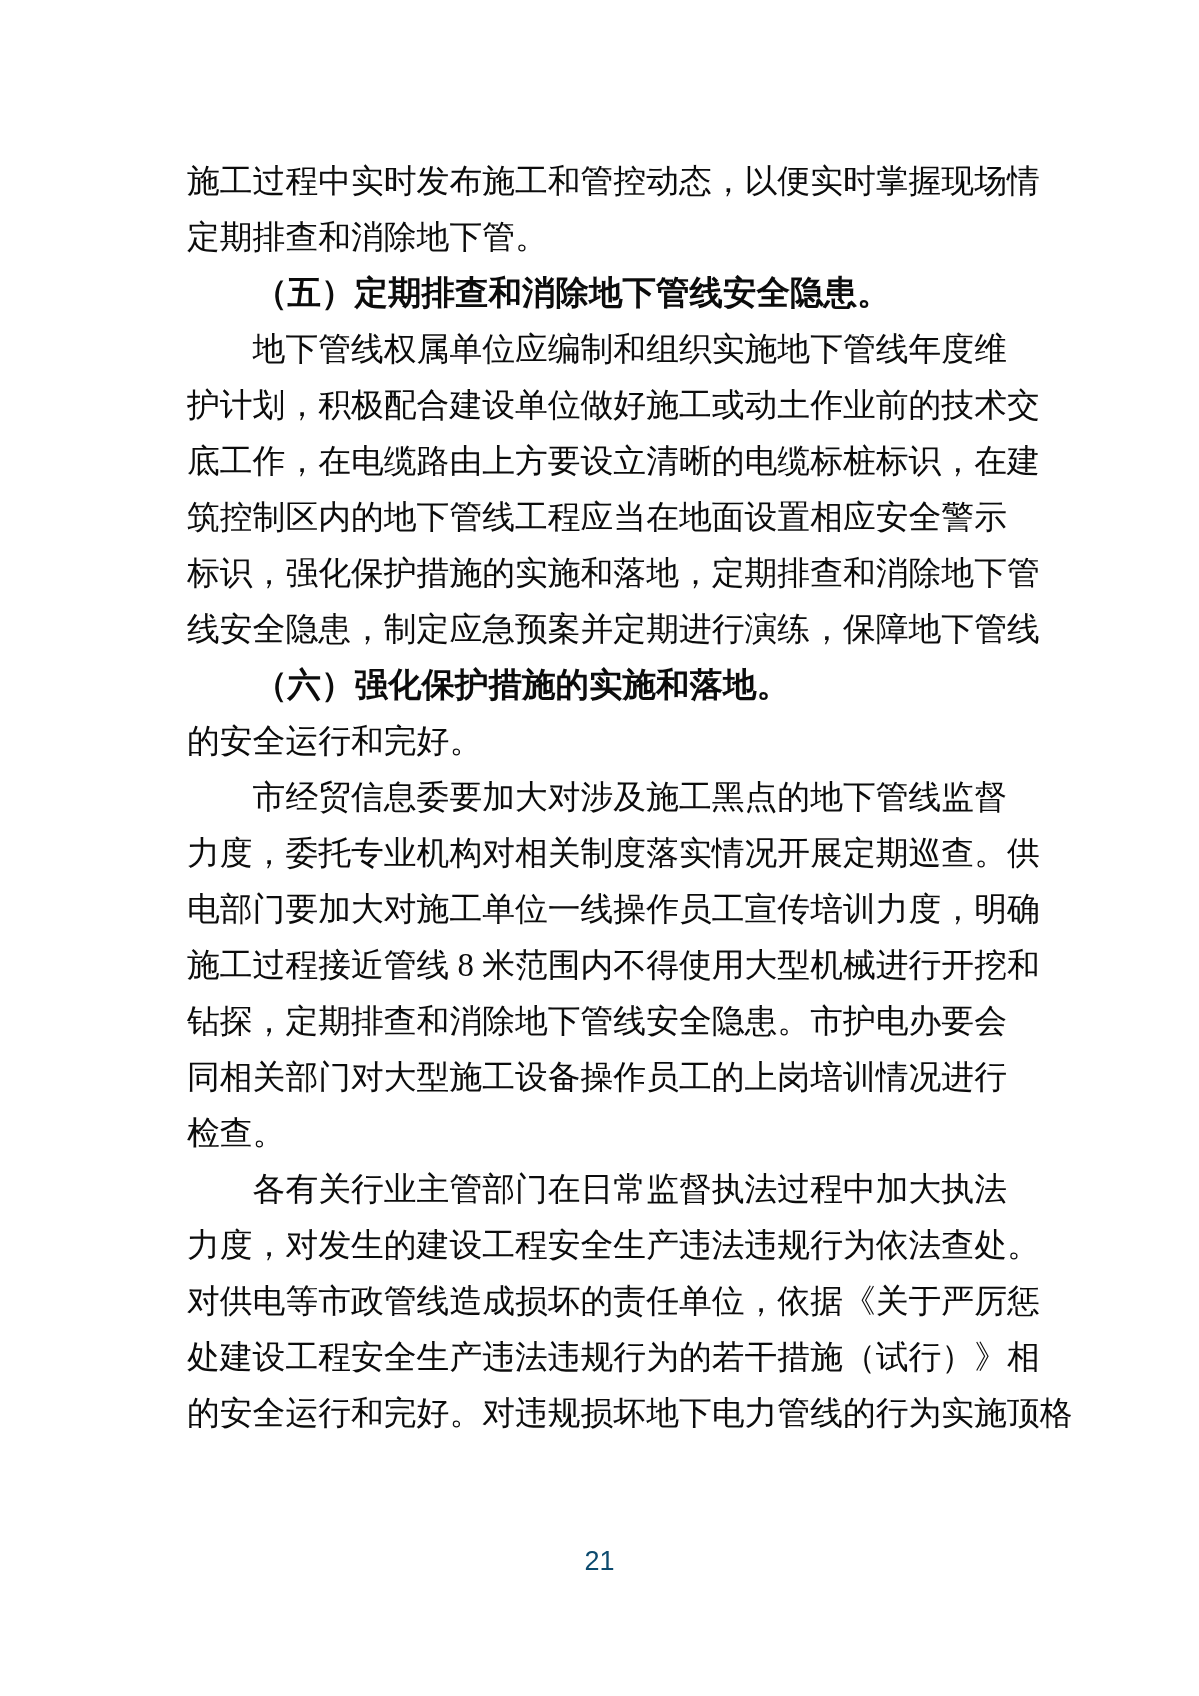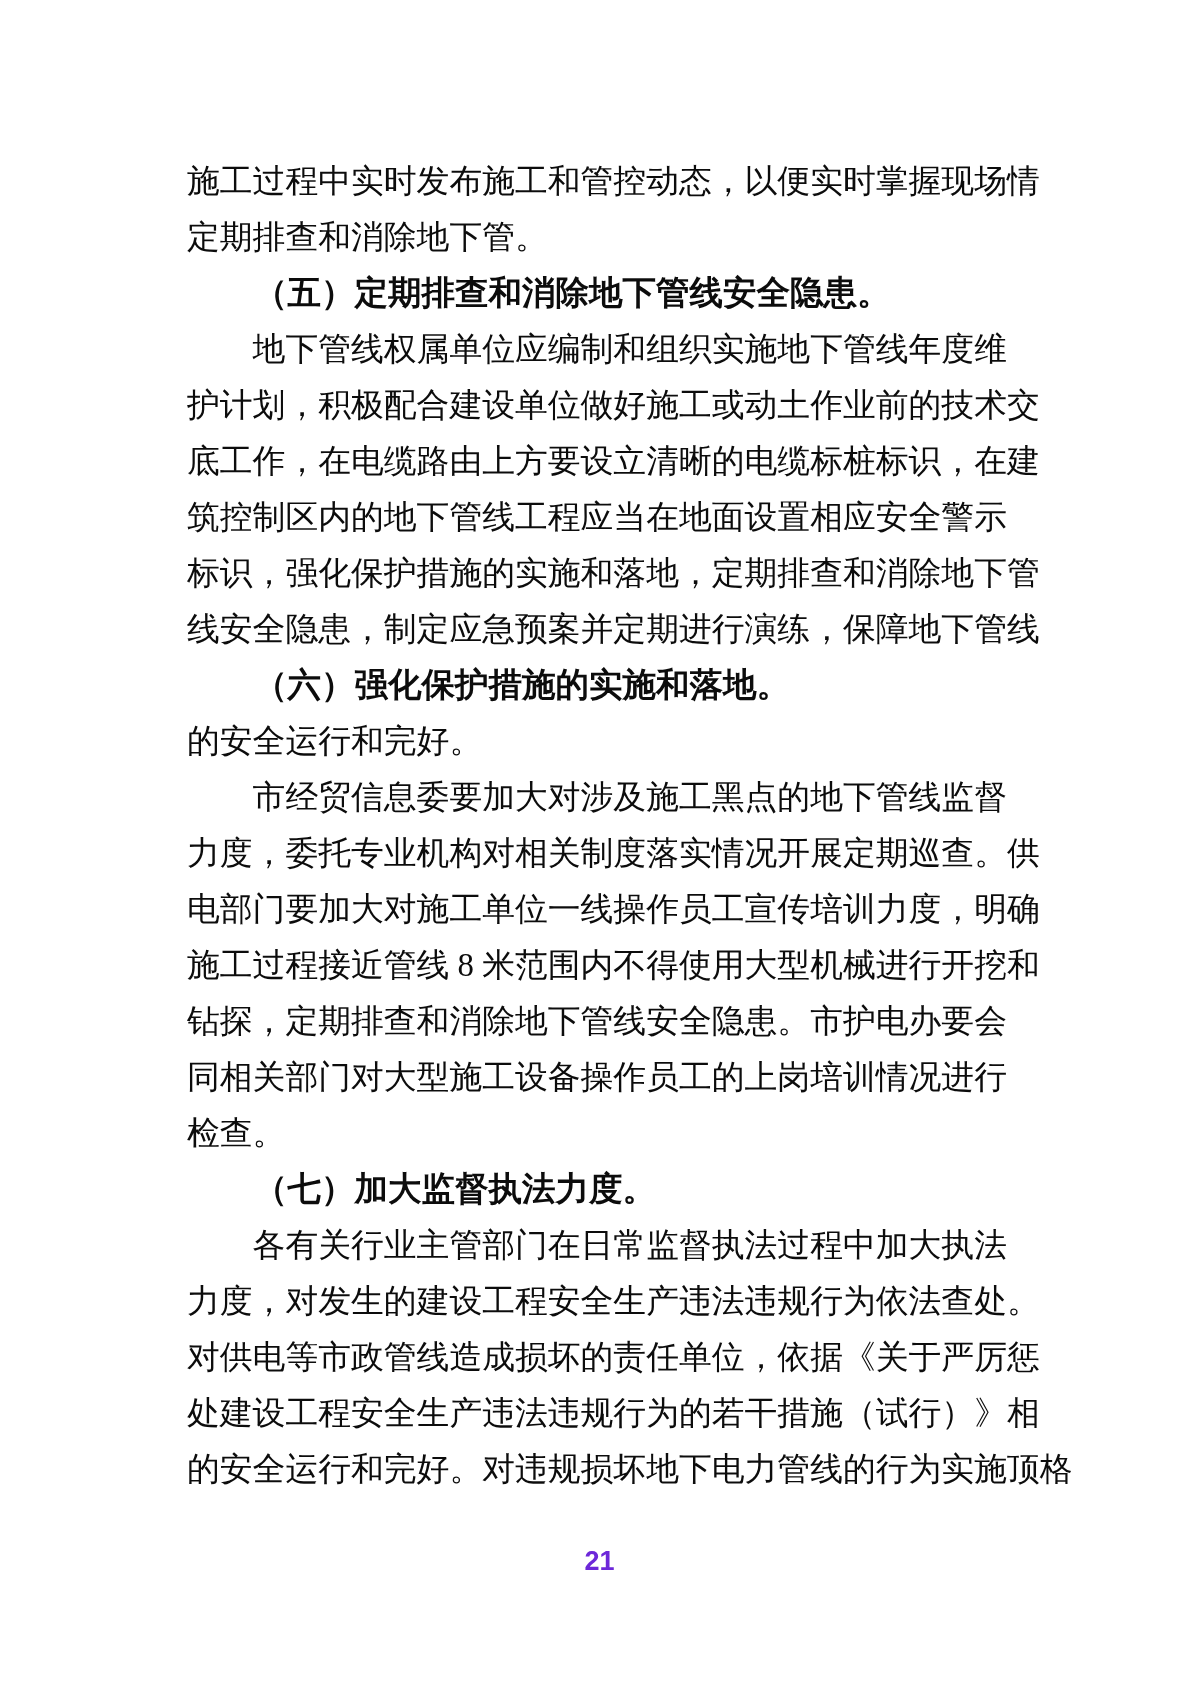--- a/index.html
+++ b/index.html
@@ -39,22 +39,21 @@
   }
   .footer {
     position: absolute;
     top: 1546px;
     left: 0;
     width: 100%;
     text-align: center;
     font-family: "Liberation Sans", "DejaVu Sans", sans-serif;
     font-size: 27px;
     line-height: 30px;
-    color: #6d28d9;
-    font-weight: bold;
+    color: #0c4a6e;
   }
 </style>
 </head>
 <body>
 
 <div class="page">
   <div class="content">
       <div class="line body">施工过程中实时发布施工和管控动态，以便实时掌握现场情</div>
       <div class="line body">定期排查和消除地下管。</div>
       <div class="line heading">（五）定期排查和消除地下管线安全隐患。</div>
@@ -66,21 +65,20 @@
       <div class="line body">线安全隐患，制定应急预案并定期进行演练，保障地下管线</div>
       <div class="line heading">（六）强化保护措施的实施和落地。</div>
       <div class="line body">的安全运行和完好。</div>
       <div class="line body-indent">市经贸信息委要加大对涉及施工黑点的地下管线监督</div>
       <div class="line body">力度，委托专业机构对相关制度落实情况开展定期巡查。供</div>
       <div class="line body">电部门要加大对施工单位一线操作员工宣传培训力度，明确</div>
       <div class="line body">施工过程接近管线 8 米范围内不得使用大型机械进行开挖和</div>
       <div class="line body">钻探，定期排查和消除地下管线安全隐患。市护电办要会</div>
       <div class="line body">同相关部门对大型施工设备操作员工的上岗培训情况进行</div>
       <div class="line body">检查。</div>
-      <div class="line heading">（七）加大监督执法力度。</div>
       <div class="line body-indent">各有关行业主管部门在日常监督执法过程中加大执法</div>
       <div class="line body">力度，对发生的建设工程安全生产违法违规行为依法查处。</div>
       <div class="line body">对供电等市政管线造成损坏的责任单位，依据《关于严厉惩</div>
       <div class="line body">处建设工程安全生产违法违规行为的若干措施（试行）》相</div>
       <div class="line body">的安全运行和完好。对违规损坏地下电力管线的行为实施顶格</div>
     </div>
   <div class="footer">21</div>
 </div>
 
 </body></html>

